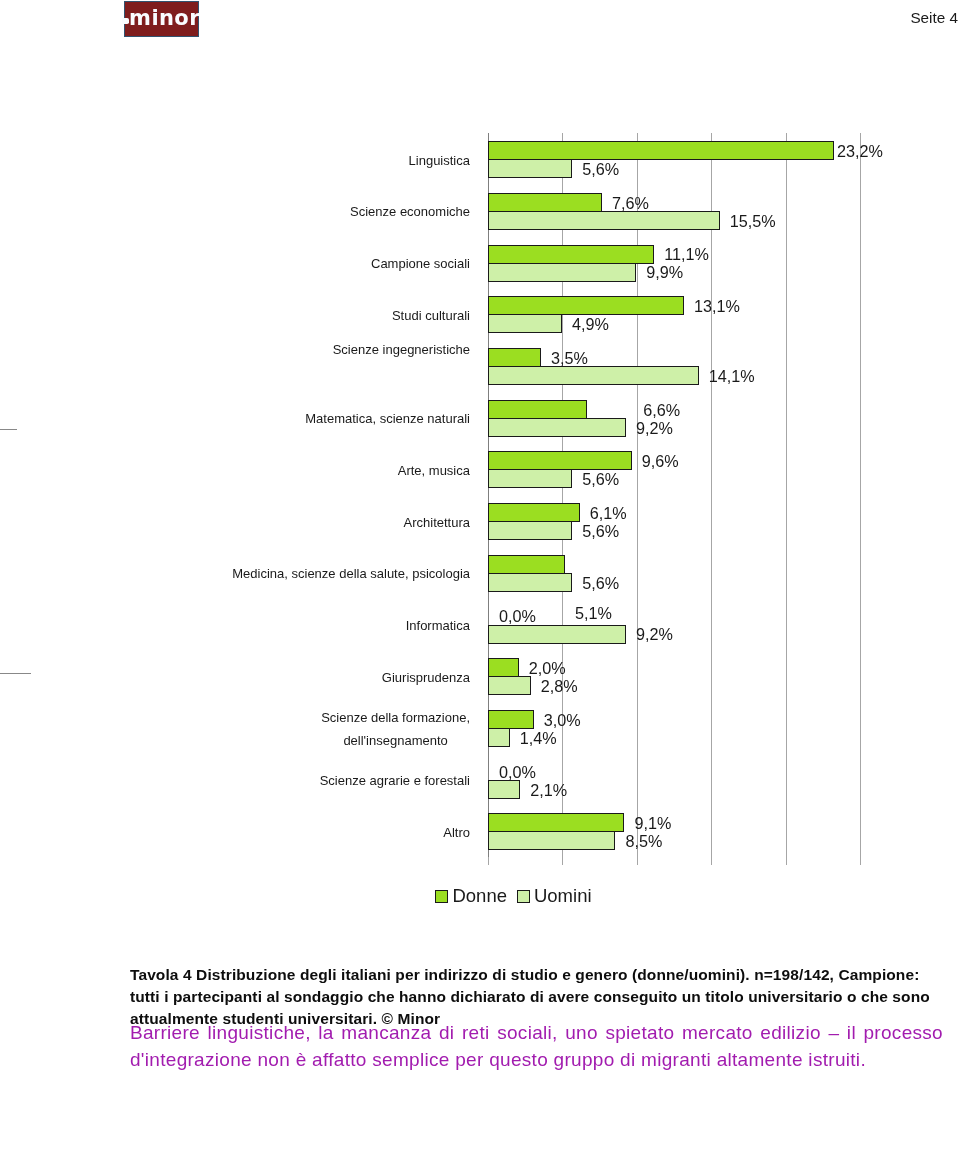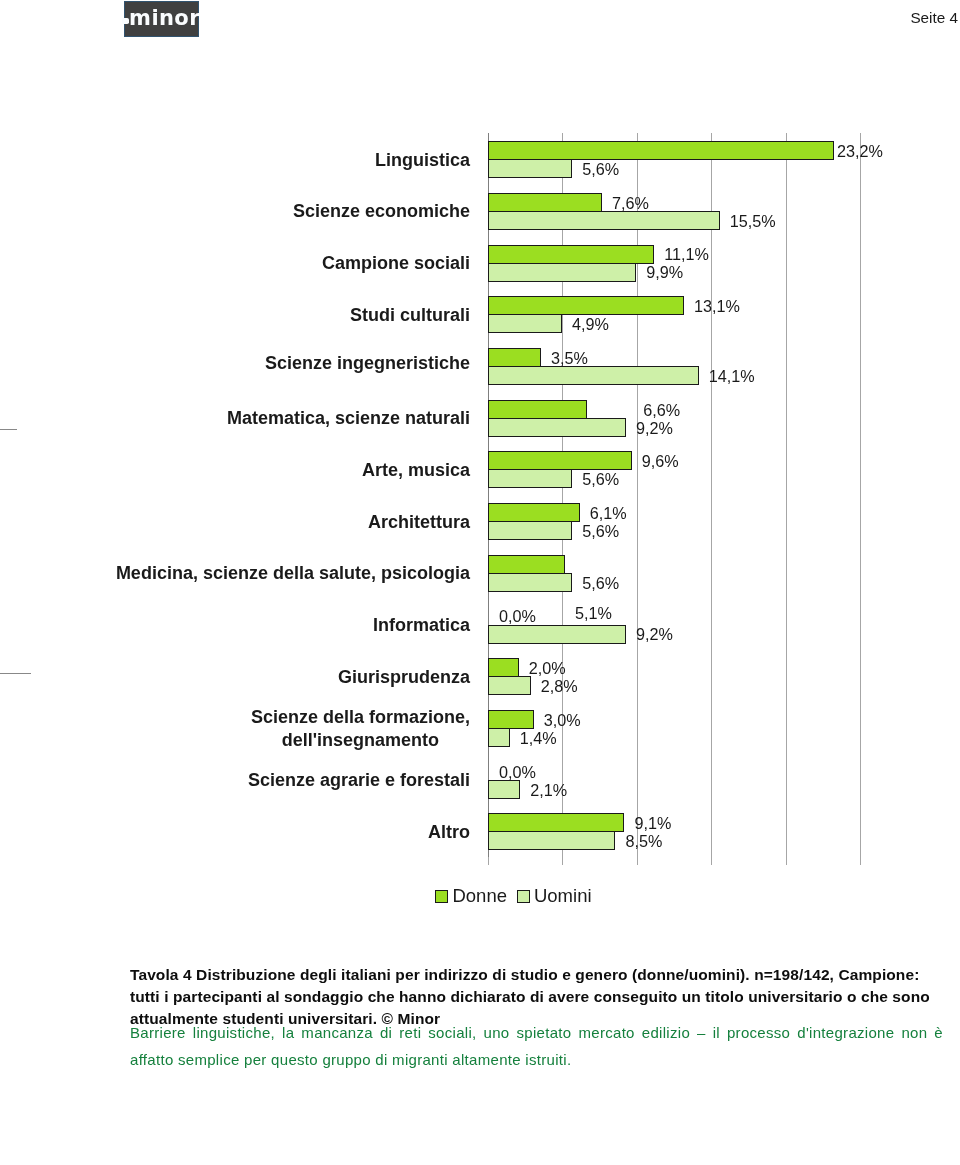--- a/index.html
+++ b/index.html
@@ -1,51 +1,51 @@
 <!DOCTYPE html>
 <html><head>
 <meta charset="utf-8">
 <style>
   html,body{margin:0;padding:0;}
   *{-webkit-font-smoothing:antialiased;}
   body{width:960px;height:1165px;background:#fff;font-family:"Liberation Sans",sans-serif;
        position:relative;overflow:hidden;opacity:0.999;}
   .page{position:absolute;inset:0;}
   .logo{position:absolute;left:124px;top:1px;width:75px;height:36px;}
-  .logo-box{position:absolute;left:0;top:0;width:75px;height:36px;background:#404040;
+  .logo-box{position:absolute;left:0;top:0;width:75px;height:36px;background:#7f1d1d;
             box-shadow:inset 0 0 0 1px #31536f;overflow:hidden;}
   .logo-word{position:absolute;left:5.1px;top:5.8px;color:#FAFCFE;font-size:21px;font-weight:bold;
              letter-spacing:0.4px;font-family:"DejaVu Sans",sans-serif;line-height:22px;white-space:nowrap;}
   .logo-dot{position:absolute;left:-1.7px;top:17.3px;width:6.2px;height:6.2px;background:#FAFCFE;border-radius:1.8px;}
   .seite{position:absolute;right:2px;top:9px;font-size:15.3px;color:#1a1a1a;}
   .mark1{position:absolute;left:0;top:429px;width:17px;height:1px;background:#888;}
   .mark2{position:absolute;left:0;top:673px;width:31px;height:1px;background:#888;}
 
   
   .chart{position:absolute;left:0;top:0;width:960px;height:1165px;}
   .plot{position:absolute;left:488px;top:133px;width:372px;height:724px;}
   .gridline{position:absolute;top:0;width:1px;height:724px;background:#a6a6a6;}
   .tick{position:absolute;width:1px;height:8px;background:#a6a6a6;}
   .axis-y{position:absolute;left:488px;top:133px;width:1px;height:725px;background:#7f7f7f;}
   .bar{position:absolute;box-sizing:border-box;border:1.4px solid #1a1a1a;z-index:5;}
 
   .vlabel{position:absolute;font-size:16.2px;color:#1a1a1a;white-space:nowrap;line-height:1;}
-  .clabel{position:absolute;font-size:18px;color:#1a1a1a;text-align:right;line-height:23.5px;right:0;width:470px;font-weight:bold;}
+  .clabel{position:absolute;font-size:13px;color:#1a1a1a;text-align:right;line-height:23.5px;right:0;width:470px;}
   .clabel .lines{display:inline-block;text-align:center;}
   .clabels{position:absolute;left:0;top:0;width:470px;}
   .legend{position:absolute;left:0;top:885px;width:1027px;text-align:center;font-size:18.5px;color:#1a1a1a;}
   .legend .item{display:inline-block;margin:0 5px;white-space:nowrap;}
   .legend .sw{display:inline-block;width:13px;height:13px;border:1.4px solid #1a1a1a;box-sizing:border-box;vertical-align:-1px;margin-right:4px;}
 
 
   
   .caption{position:absolute;left:130px;top:964px;width:810px;font-family:"Liberation Sans",sans-serif;
            font-weight:bold;font-size:15.5px;letter-spacing:0.1px;line-height:21.8px;color:#0d0d0d;text-align:left;}
   .para{position:absolute;left:130px;width:813px;font-family:"Liberation Sans",sans-serif;
-        font-size:15px;letter-spacing:0.3px;line-height:26.5px;color:#15803d;text-align:justify;}
+        font-size:19px;letter-spacing:0.3px;line-height:26.5px;color:#a21caf;text-align:justify;}
   #para0{top:1020px;}
   #para1{top:1085px;}
 </style>
 </head>
 <body>
 
 <div class="page">
   <div class="logo">
     <div class="logo-box">
       <span class="logo-word">minor</span>
@@ -55,21 +55,21 @@
   <div class="seite">Seite 4</div>
   <div class="mark1"></div>
   <div class="mark2"></div>
 
   <div class="chart">
     <div class="clabels" id="clabels">
         <div class="clabel" style="top: 148.607px;"><span class="lines"><div>Linguistica</div></span></div>
         <div class="clabel" style="top: 200.321px;"><span class="lines"><div>Scienze economiche</div></span></div>
         <div class="clabel" style="top: 252.036px;"><span class="lines"><div>Campione sociali</div></span></div>
         <div class="clabel" style="top: 303.75px;"><span class="lines"><div>Studi culturali</div></span></div>
-        <div class="clabel" style="top: 352px;"><span class="lines"><div>Scienze ingegneristiche</div></span></div>
+        <div class="clabel" style="top: 338px;"><span class="lines"><div>Scienze ingegneristiche</div></span></div>
         <div class="clabel" style="top: 407.179px;"><span class="lines"><div>Matematica, scienze naturali</div></span></div>
         <div class="clabel" style="top: 458.893px;"><span class="lines"><div>Arte, musica</div></span></div>
         <div class="clabel" style="top: 510.607px;"><span class="lines"><div>Architettura</div></span></div>
         <div class="clabel" style="top: 562.321px;"><span class="lines"><div>Medicina, scienze della salute, psicologia</div></span></div>
         <div class="clabel" style="top: 614.036px;"><span class="lines"><div>Informatica</div></span></div>
         <div class="clabel" style="top: 665.75px;"><span class="lines"><div>Giurisprudenza</div></span></div>
         <div class="clabel" style="top: 705.714px;"><span class="lines"><div>Scienze della formazione,</div><div>dell'insegnamento</div></span></div>
         <div class="clabel" style="top: 769.179px;"><span class="lines"><div>Scienze agrarie e forestali</div></span></div>
         <div class="clabel" style="top: 820.893px;"><span class="lines"><div>Altro</div></span></div>
       </div>

